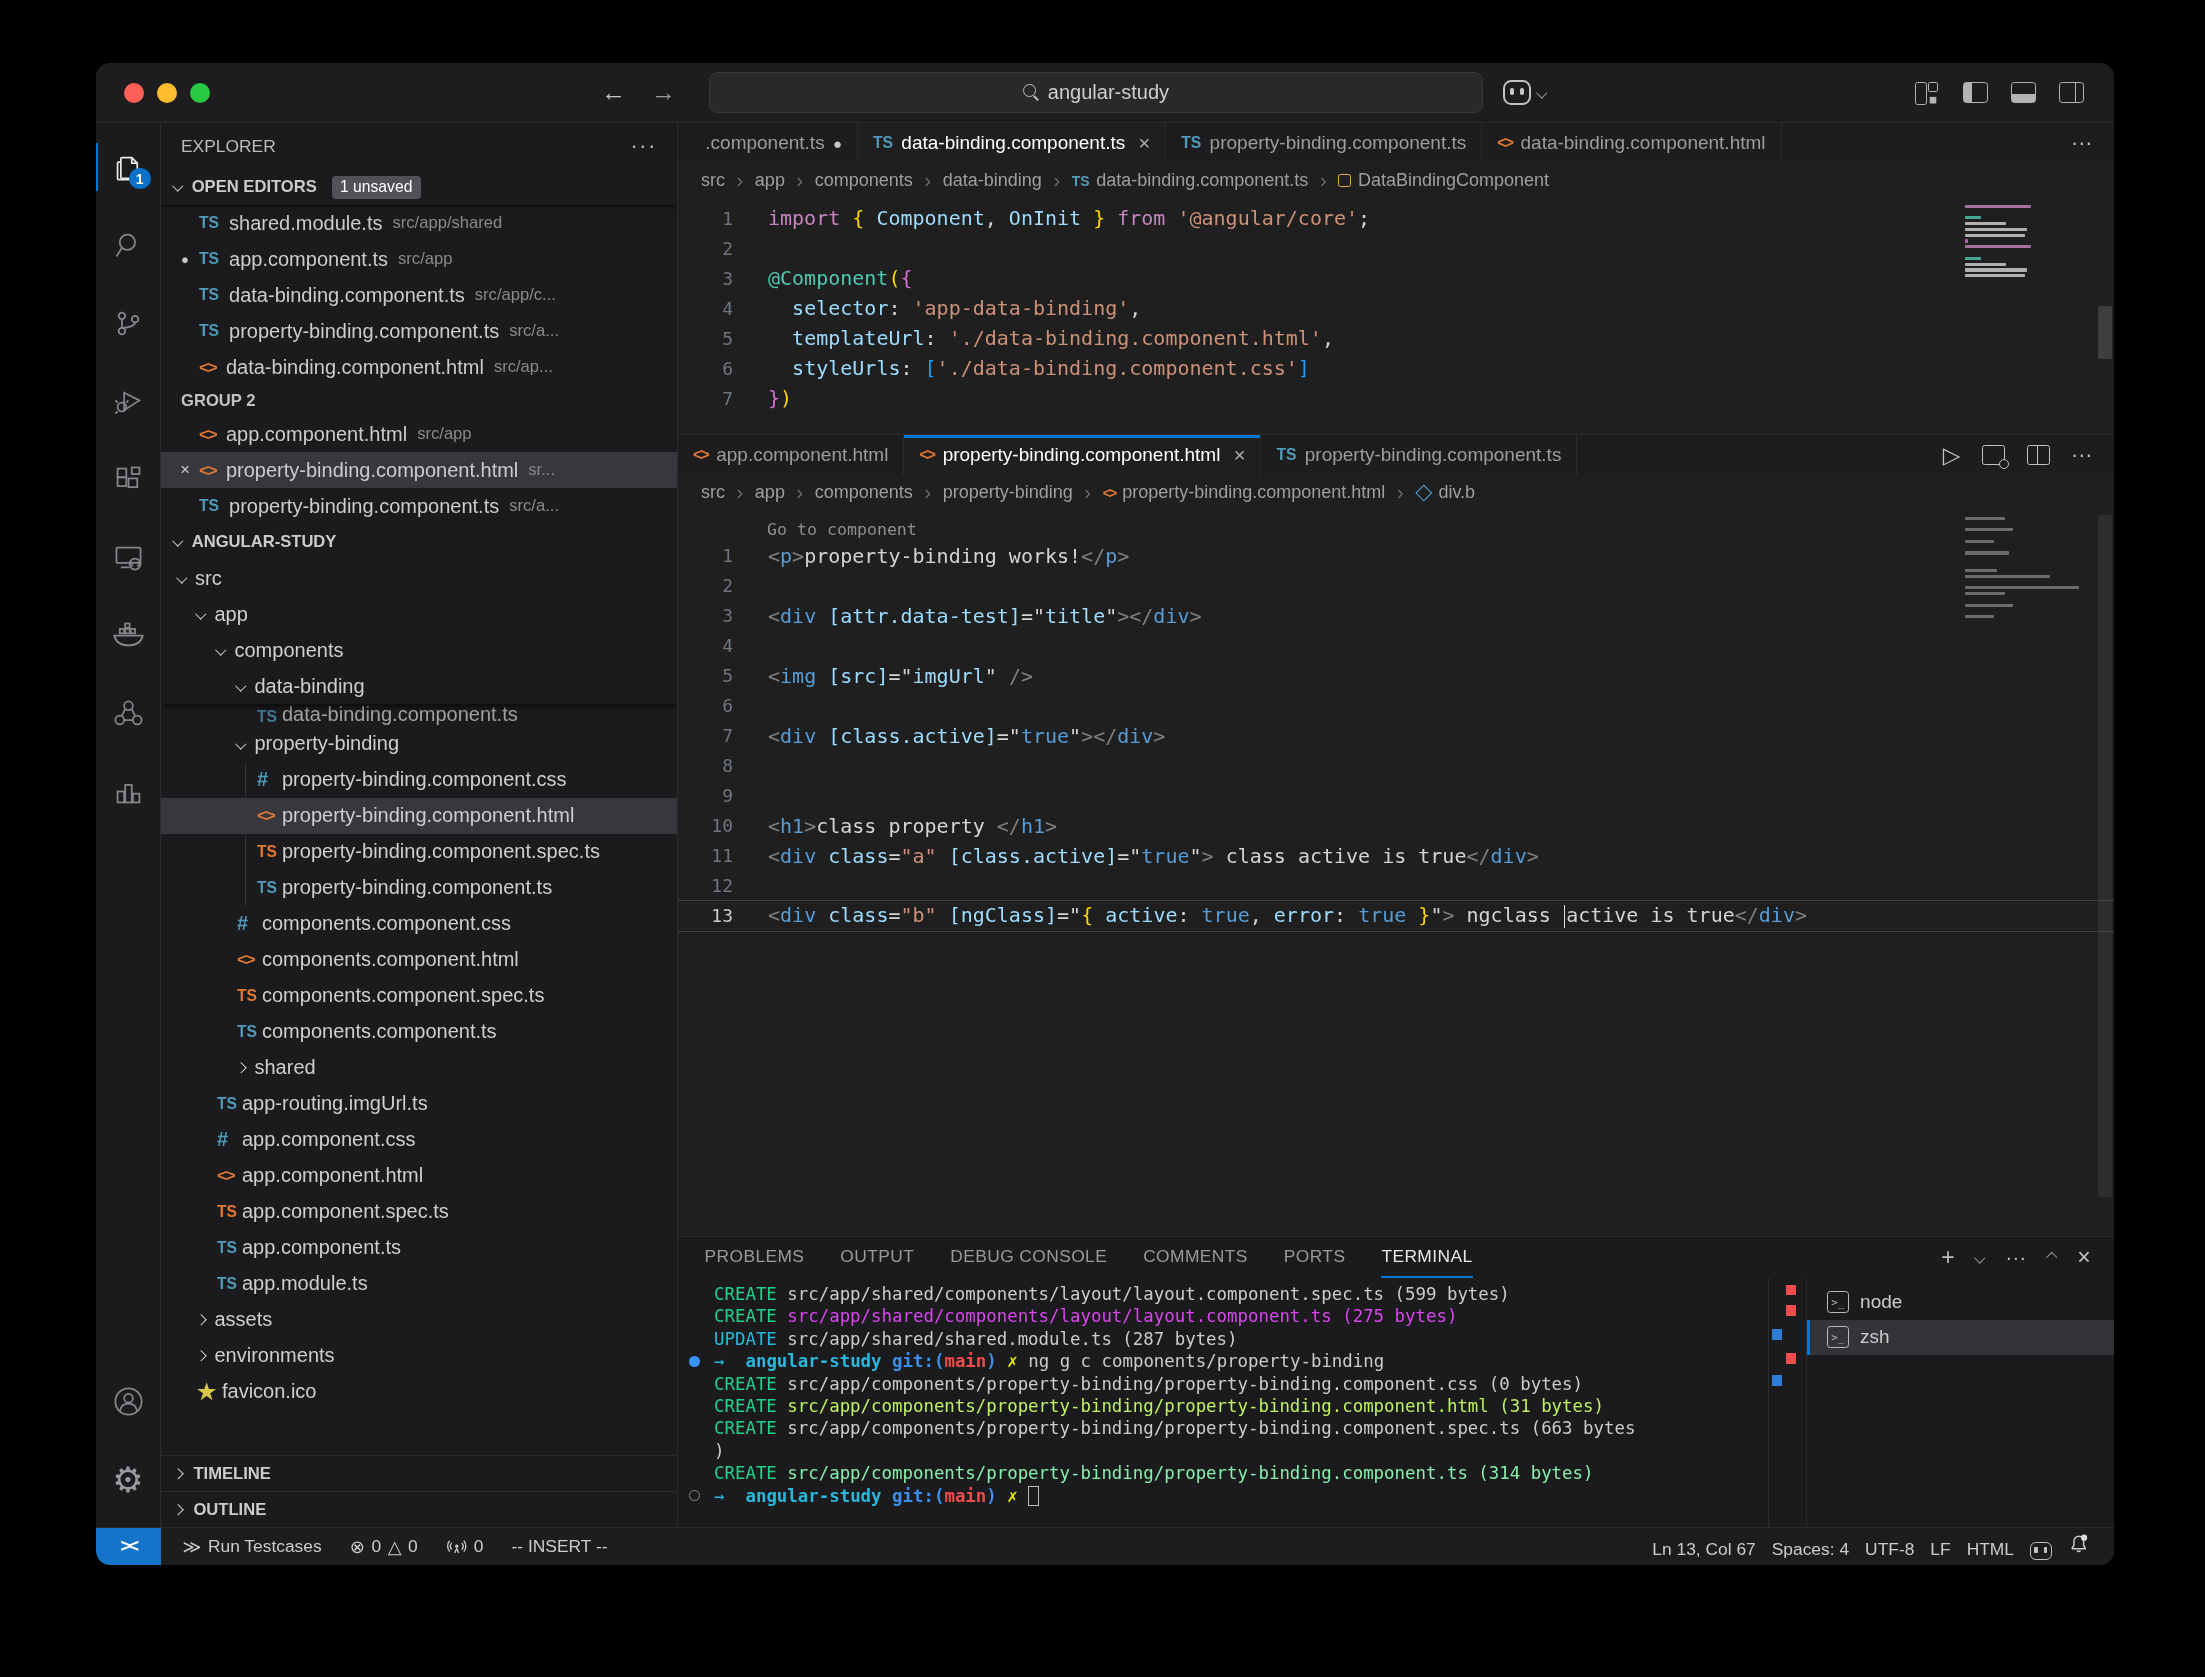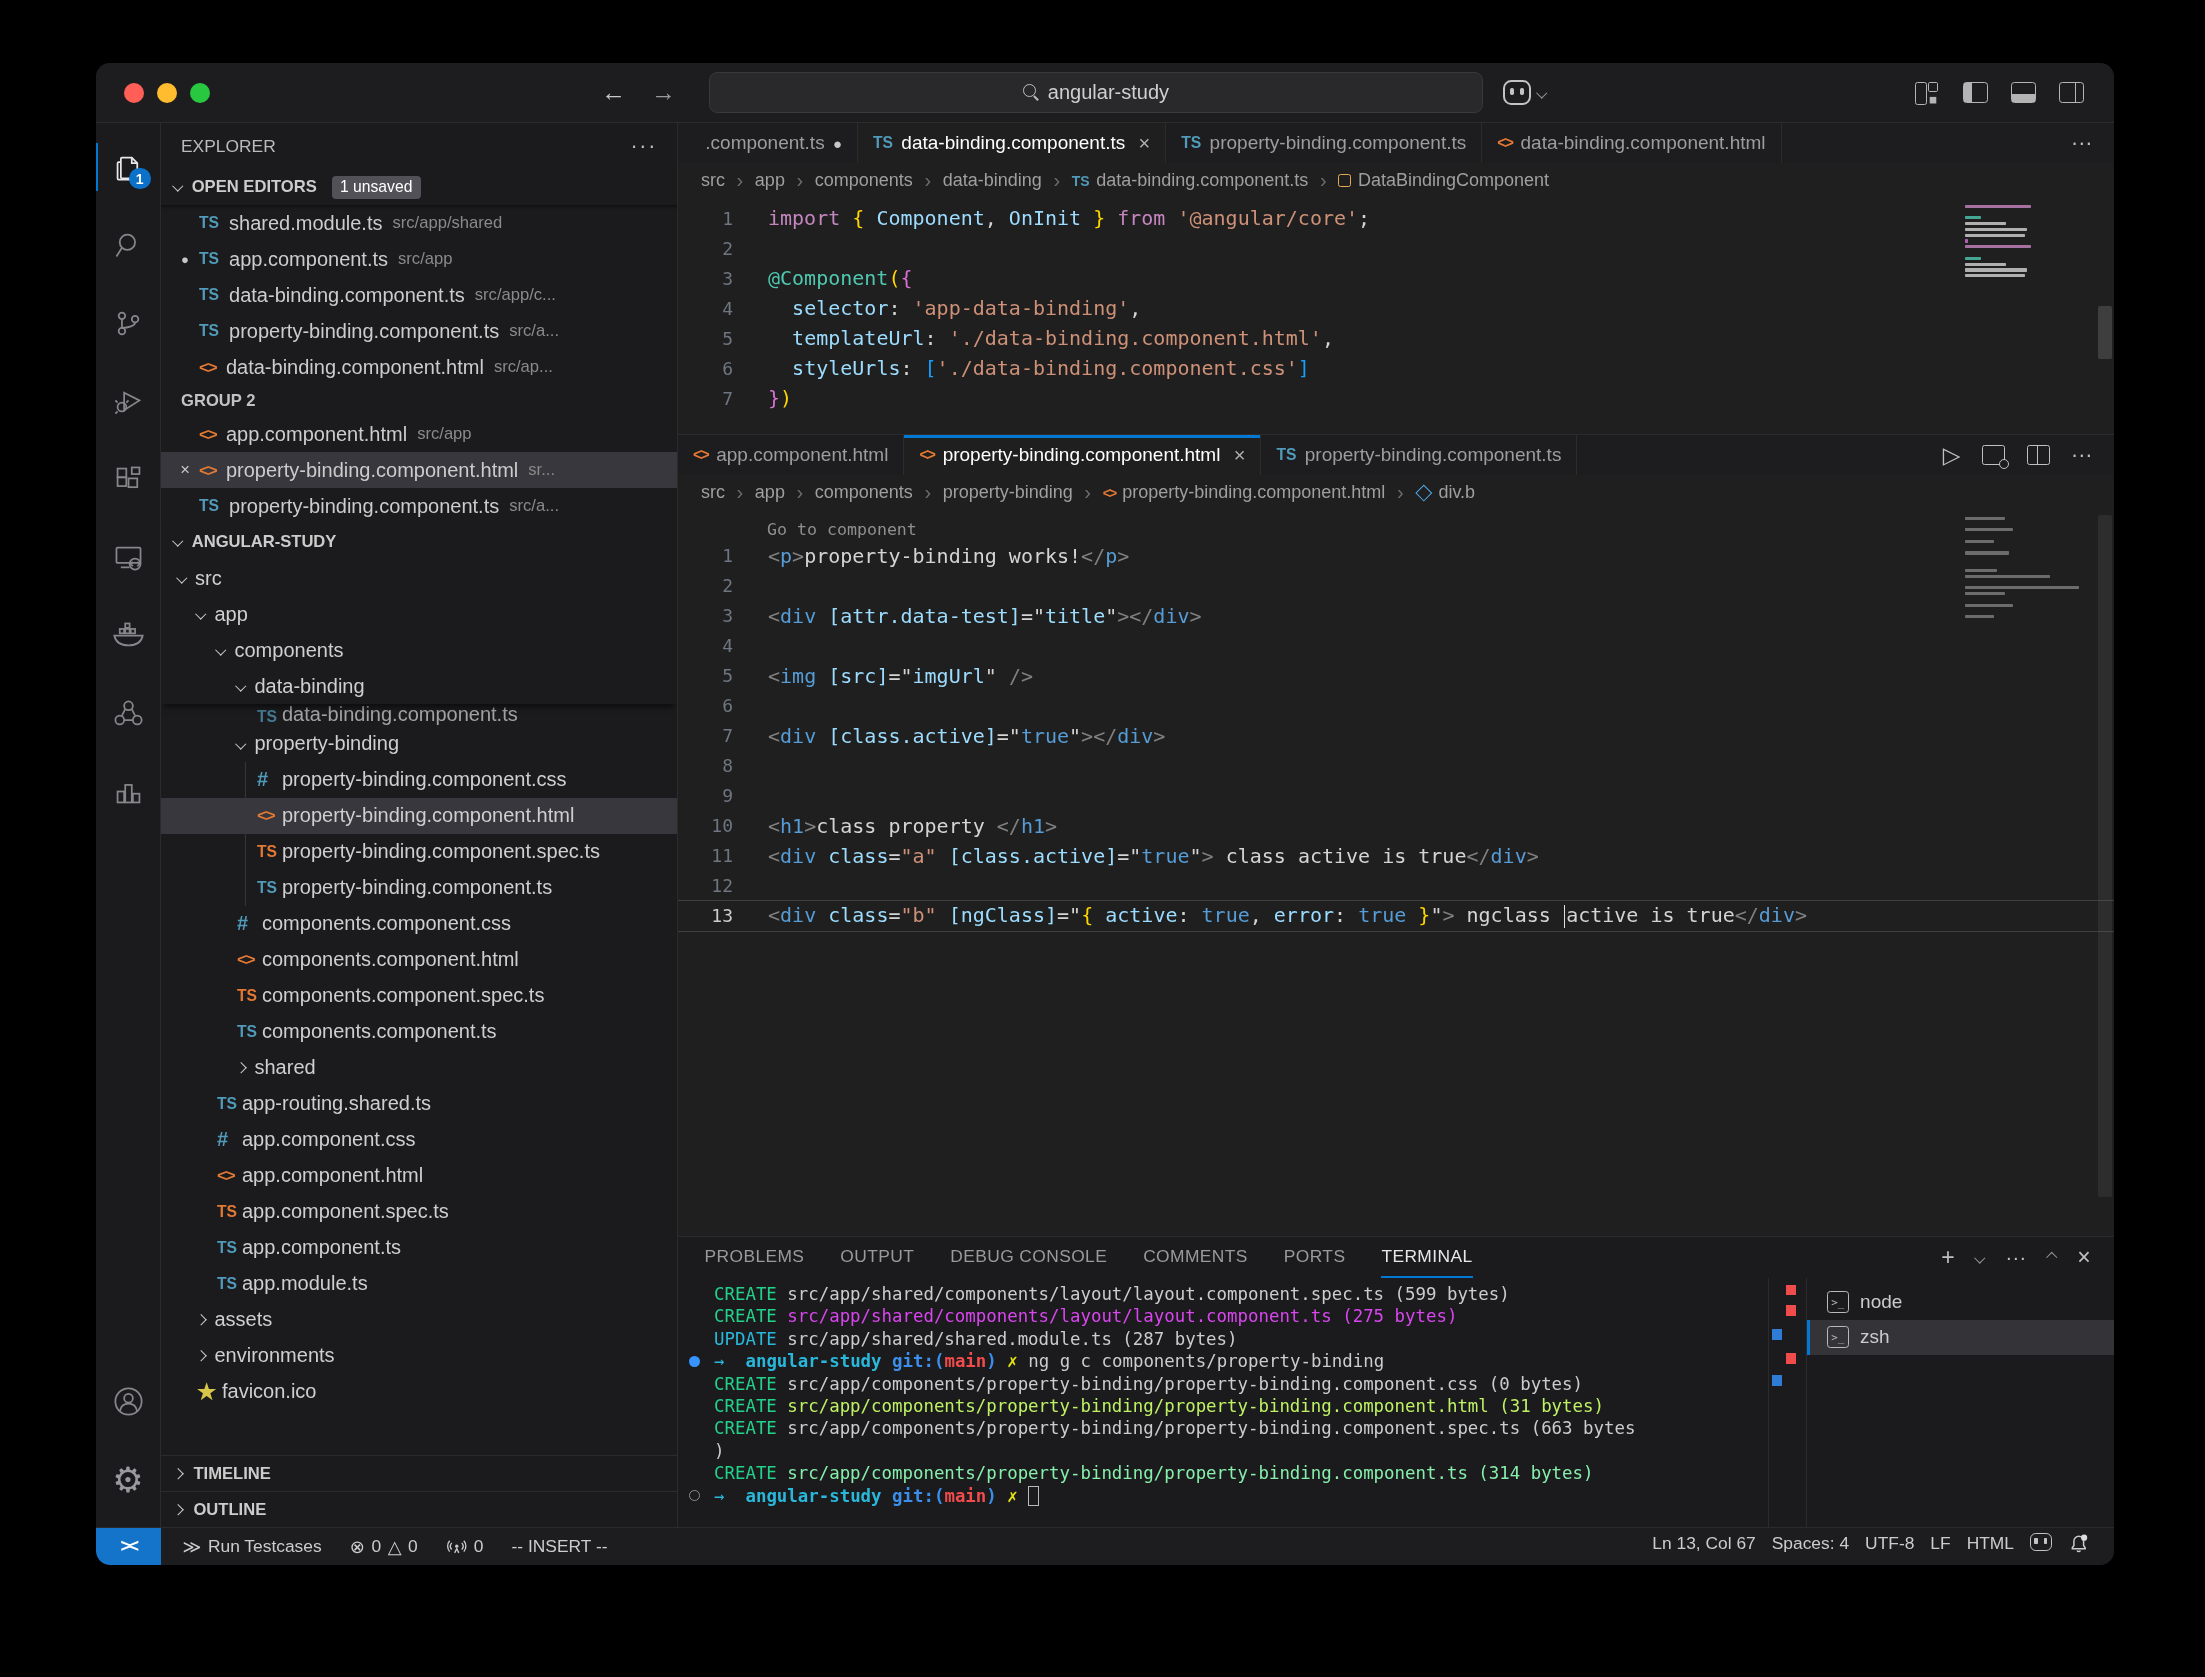--- a/index.html
+++ b/index.html
@@ -135,21 +135,21 @@
   .term-list{width:308px;flex:0 0 auto;border-left:0.8px solid #2b2b2b;padding-top:6.6px;font-size:19px;color:#cccccc;}
   .term-item{height:35px;display:flex;align-items:center;gap:11.6px;padding-left:20px;position:relative;}
   .term-item.selected{background:#333338;}
   .term-item.selected::before{content:"";position:absolute;left:0;top:0;bottom:0;width:2.5px;background:#0078d4;}
   .term-ico{width:21.5px;height:21.5px;border:1.7px solid #b9b9b9;border-radius:3.3px;font-size:10.8px;display:flex;align-items:center;justify-content:center;font-family:"DejaVu Sans Mono",monospace;color:#b9b9b9;}
 
   
   .statusbar{height:38px;background:#1d1d20;border-top:0.8px solid #2b2b2b;display:flex;align-items:center;font-size:17.4px;color:#cccccc;flex:0 0 auto;}
   .remote-chip{width:65px;height:100%;background:#1374c9;color:#fff;display:flex;align-items:center;justify-content:center;font-weight:bold;font-size:18px;letter-spacing:-2.5px;border-bottom-left-radius:14px;}
   .sleft{display:flex;align-items:center;gap:28px;padding-left:21.5px;}
-  .sright{margin-left:auto;display:flex;align-items:flex-start;gap:16px;padding-right:25px;}
+  .sright{margin-left:auto;display:flex;align-items:flex-end;gap:16px;padding-right:25px;}
   .sitem{display:flex;align-items:center;gap:6.6px;white-space:nowrap;}
   .sitem .g{font-size:18px;}
   .cp-small{width:21.5px;height:18px;border:1.7px solid #c3c3c3;border-radius:5.8px;position:relative;display:inline-block;}
   .cp-small::before,.cp-small::after{content:"";position:absolute;top:4.1px;width:3.3px;height:5.8px;background:#c3c3c3;border-radius:0.8px;}
   .cp-small::before{left:3.3px;}.cp-small::after{right:3.3px;}
   .bell{position:relative;display:inline-block;}
   .bell svg{width:21.5px;height:21.5px;}
 </style>
 </head>
 <body>
@@ -394,21 +394,21 @@
           <div class="trow" style="padding-left: 76px;">
             <span class="ficon ts" style="width: 25px;">TS</span>
             <span class="lbl">components.component.ts</span>
           </div>
           <div class="trow" style="padding-left: 76px;">
             <span class="chev right"></span>
             <span class="lbl">shared</span>
           </div>
           <div class="trow" style="padding-left: 56px;">
             <span class="ficon ts" style="width: 25px;">TS</span>
-            <span class="lbl">app-routing.shared.ts</span>
+            <span class="lbl">app-routing.imgUrl.ts</span>
           </div>
           <div class="trow" style="padding-left: 56px;">
             <span class="ficon css" style="width: 25px;">#</span>
             <span class="lbl">app.component.css</span>
           </div>
           <div class="trow" style="padding-left: 56px;">
             <span class="ficon html" style="width: 25px;">&lt;&gt;</span>
             <span class="lbl">app.component.html</span>
           </div>
           <div class="trow" style="padding-left: 56px;">

